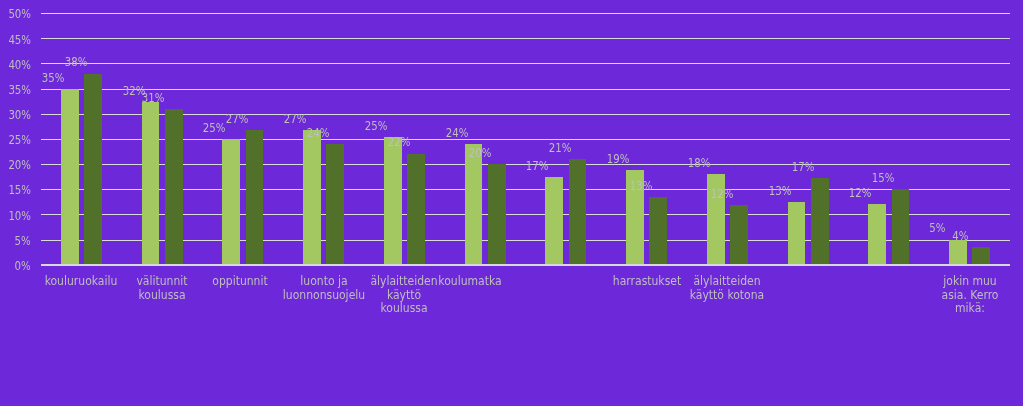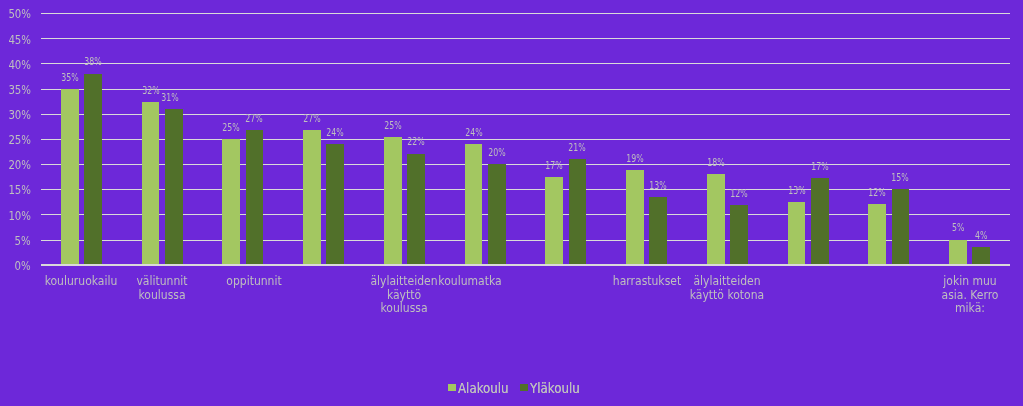--- a/index.html
+++ b/index.html
@@ -23,22 +23,22 @@
     position:absolute; left:0; width:31px; text-align:right;
     color:#BFBFBF; font-size:13px; line-height:13px; white-space:nowrap;
   }
   .ytick > span { display:inline-block; transform:scaleX(0.87) translateZ(0); transform-origin:right center; }
 
   .bar { position:absolute; bottom:0; width:17.9px; }
   .bar-alakoulu { background:#A3C761; }
   .bar-ylakoulu { background:#51702A; }
 
   .dlabel {
-    position:absolute; color:#BFBFBF; font-size:10px; line-height:13px;
-    text-align:center; white-space:nowrap; width:60px;
+    position:absolute; color:#BFBFBF; font-size:13px; line-height:13px;
+    text-align:left; white-space:nowrap; width:60px;
   }
   .dlabel > span { display:inline-block; transform:scaleX(0.87) translateZ(0); transform-origin:center center; }
 
   .xlabel {
     position:absolute; top:274px; width:120px; text-align:center; color:#BFBFBF;
     font-size:13px; line-height:13.5px;
   }
   .xline { display:block; white-space:nowrap; transform:scaleX(0.925) translateZ(0); transform-origin:center top; }
 
   #legend {
@@ -134,22 +134,26 @@
   <div class="dlabel" style="left: 870.48px; top: 171.15px;"><span>15%</span></div>
   <div class="dlabel" style="left: 928.02px; top: 221.45px;"><span>5%</span></div>
   <div class="dlabel" style="left: 951.23px; top: 228.99px;"><span>4%</span></div>
   <div class="xlabel" style="left: 21.38px;">
       <span class="xline">kouluruokailu</span>
     </div>
   <div class="xlabel" style="left: 102.13px;">
       <span class="xline">välitunnit</span>
       <span class="xline">koulussa</span>
     </div>
-  <div class="xlabel" style="left: 194px;">
+  <div class="xlabel" style="left: 180px;">
       <span class="xline">oppitunnit</span>
+    </div>
+  <div class="xlabel" style="left: 263.63px;">
+      <span class="xline">luonto ja</span>
+      <span class="xline">luonnonsuojelu</span>
     </div>
   <div class="xlabel" style="left: 344.38px;">
       <span class="xline">älylaitteiden</span>
       <span class="xline">käyttö</span>
       <span class="xline">koulussa</span>
     </div>
   <div class="xlabel" style="left: 410px;">
       <span class="xline">koulumatka</span>
     </div>
   <div class="xlabel" style="left: 586.63px;">
@@ -157,24 +161,13 @@
     </div>
   <div class="xlabel" style="left: 667.38px;">
       <span class="xline">älylaitteiden</span>
       <span class="xline">käyttö kotona</span>
     </div>
   <div class="xlabel" style="left: 909.63px;">
       <span class="xline">jokin muu</span>
       <span class="xline">asia. Kerro</span>
       <span class="xline">mikä:</span>
     </div>
-  <div id="legend">
-    <span class="legend-item">
-      <span class="swatch" style="background: rgb(163, 199, 97);"></span>
-      <span class="legend-label">Alakoulu</span>
-    </span>
-    <span class="legend-gap"></span>
-    <span class="legend-item">
-      <span class="swatch" style="background: rgb(81, 112, 42);"></span>
-      <span class="legend-label">Yläkoulu</span>
-    </span>
-  </div>
 </div>
 
 </body></html>

